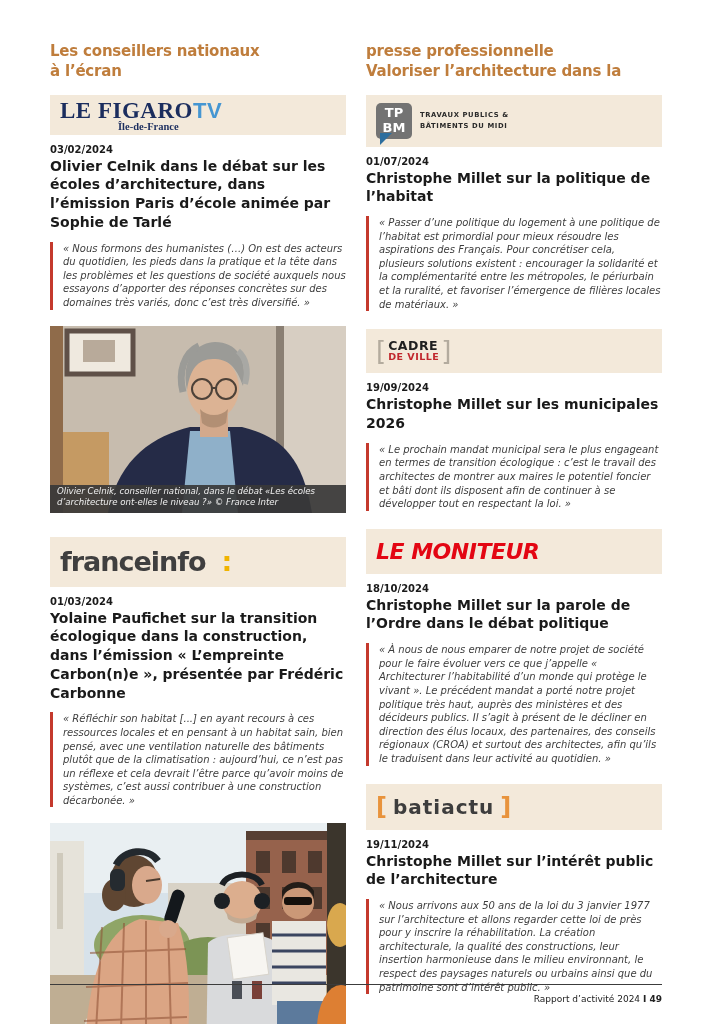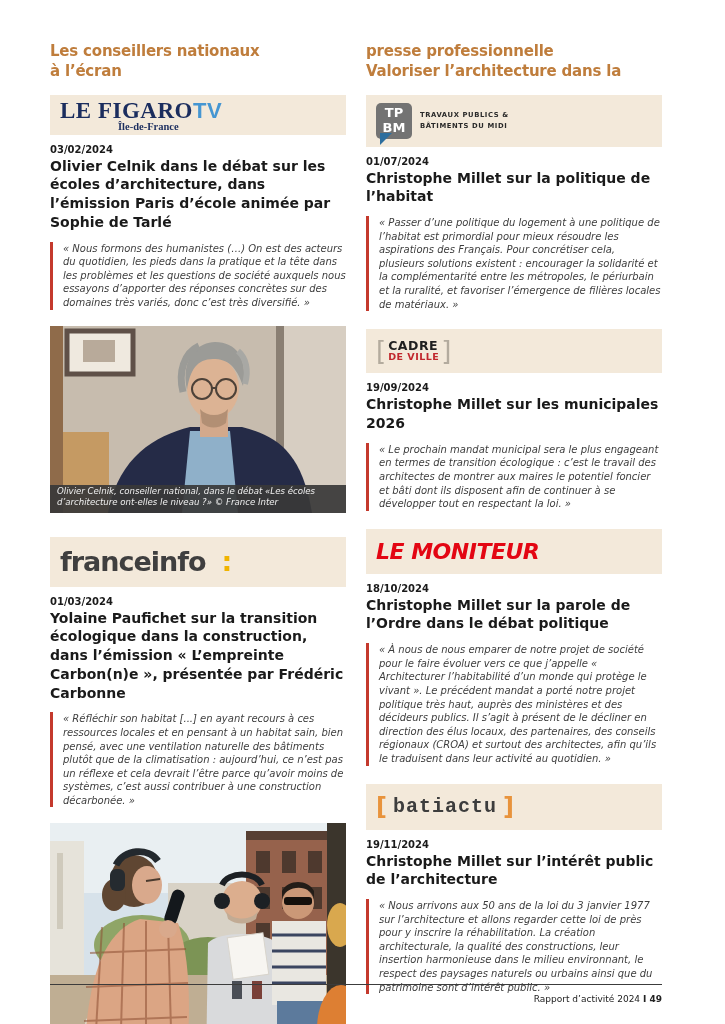--- a/index.html
+++ b/index.html
@@ -81,21 +81,21 @@
 
   .franceinfo-box{height:50px;gap:14px;}
   .franceinfo-text{font-weight:bold;font-size:27px;color:#3f3f3f;letter-spacing:-1px;}
   .franceinfo-colon{font-weight:bold;font-size:27px;color:#f0b400;margin-left:2px;}
 
   .moniteur-box{height:45px;}
   .moniteur-text{font-weight:bold;font-style:italic;font-size:22px;color:#e30613;letter-spacing:-0.5px;}
 
   .batiactu-box{height:46px;}
   .batiactu-bracket{color:#e8933c;font-weight:bold;font-size:24px;line-height:1;}
-  .batiactu-text{color:#3d3d3d;font-weight:bold;font-size:20px;letter-spacing:1px;margin:0 6px;font-family:Liberation Mono, monospace;}
+  .batiactu-text{color:#3d3d3d;font-weight:bold;font-size:20px;letter-spacing:1px;margin:0 6px;}
 
   .mt-gap{margin-top:18px;}
 
   .footer{
     position:absolute;left:50px;right:63px;bottom:20px;
     border-top:1px solid #3c3c3c;
     padding-top:9px;
     text-align:right;
     font-size:9px;color:#222;
   }

